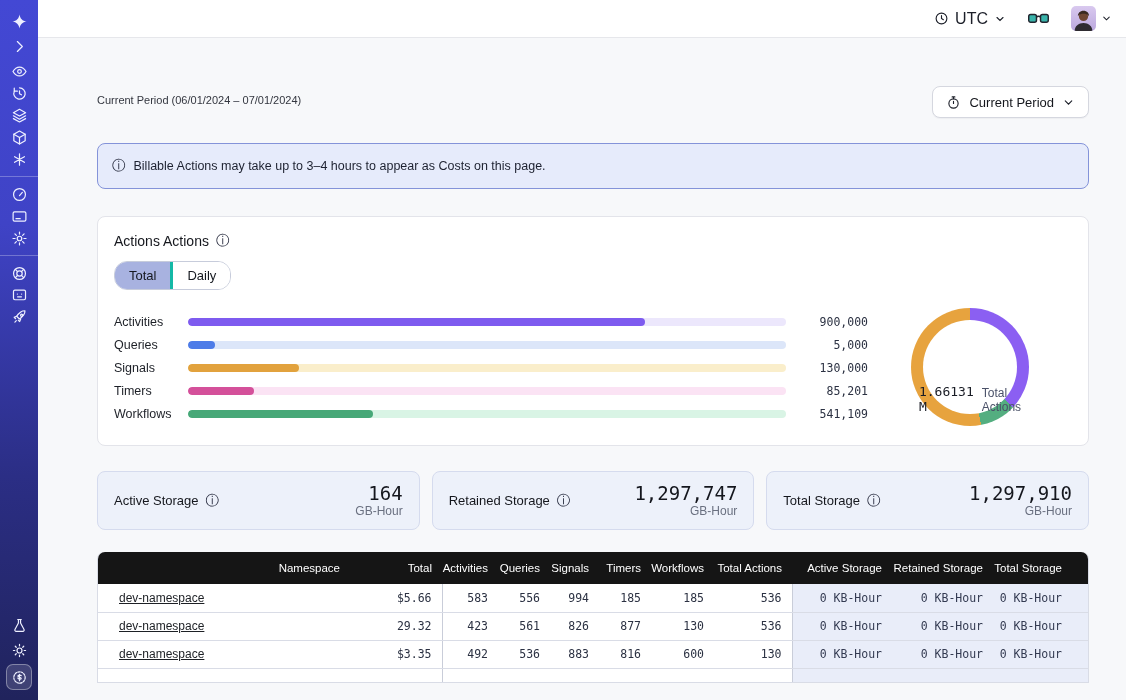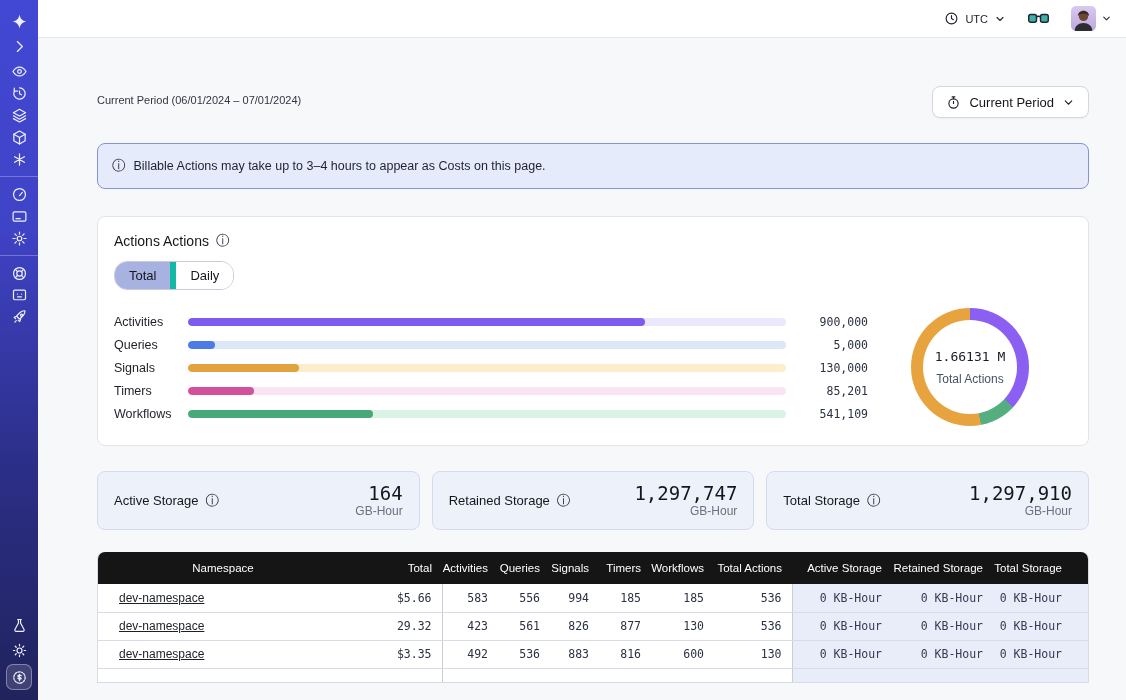--- a/index.html
+++ b/index.html
@@ -17,21 +17,21 @@
   .side-icon svg{width:17px;height:17px;stroke:#eef0ff;fill:none;stroke-width:1.7;stroke-linecap:round;stroke-linejoin:round}
   .side-icon.selected{background:rgba(255,255,255,.14);border:1px solid rgba(255,255,255,.35);border-radius:7px;height:26px}
   .side-divider{width:38px;height:1px;background:rgba(255,255,255,.28);margin:6px 0;flex:0 0 auto}
   .side-spacer{flex:1 1 auto}
   .side-gap{height:3px;flex:0 0 auto}
 
   
   .main{flex:1;display:flex;flex-direction:column;min-width:0}
   .topbar{height:38px;background:#fff;border-bottom:1px solid #e6e7eb;display:flex;align-items:center;
     justify-content:flex-end;gap:22px;padding:0 14px;flex:0 0 38px}
-  .tz-button{display:flex;align-items:center;gap:6px;cursor:pointer;font-size:11px;color:#1c1f29;font-weight:500}
+  .tz-button{display:flex;align-items:center;gap:6px;cursor:pointer;font-size:16px;color:#1c1f29;font-weight:500}
   .tz-button svg,.mini-chev svg{display:block}
   .glasses-btn{display:flex;align-items:center;cursor:pointer}
   .account{display:flex;align-items:center;gap:5px;cursor:pointer}
   .avatar{width:25px;height:25px;border-radius:5px;overflow:hidden;background:linear-gradient(#d9c9ef,#bba8de);display:block}
 
   .content{flex:1;padding:48px 37px 0 59px;overflow:hidden}
 
   .page-head{display:flex;justify-content:space-between;align-items:flex-start}
   .page-title{font-size:27px;font-weight:600;color:#15171d;letter-spacing:-.2px}
   .page-subtitle{font-size:11px;color:#33363f;margin-top:8px}
@@ -41,51 +41,51 @@
   .banner{margin-top:25px;height:46px;background:#e6ebfb;border:1.5px solid #8493d9;border-radius:8px;
     display:flex;align-items:center;gap:8px;padding:0 14px;font-size:12.5px;color:#1d2130}
   .info-i{font-size:13.5px;color:#23273a;line-height:1;font-family:var(--sans)}
 
   
   .card{margin-top:27px;background:#fff;border:1px solid #e3e4ea;border-radius:8px;padding:16px 16px 15px}
   .card-title{display:flex;align-items:center;gap:7px;font-size:14px;font-weight:500;color:#15171d}
   .tabs{display:inline-flex;margin-top:12px;border:1px solid #c7ccdb;border-radius:13px;overflow:hidden;background:#fff}
   .tab{padding:6px 14px;font-size:13px;color:#15181f;cursor:pointer;background:#fff}
   .tab.active{background:#a8b2e0}
-  .tab + .tab{border-left:6px solid #14b8a6}
+  .tab + .tab{border-left:3px solid #14b8a6}
 
   .chart-area{display:flex;margin-top:14px}
   .bars{flex:1;display:flex;flex-direction:column;justify-content:space-between;padding:6px 0 5px}
   .bar-row{display:flex;align-items:center;height:23px}
   .bar-label{width:74px;font-size:12.5px;color:#1d2027;flex:0 0 74px}
   .bar-track{flex:1;height:8px;border-radius:4px;overflow:hidden}
   .bar-fill{height:100%;border-radius:4px}
   .bar-value{width:82px;flex:0 0 82px;text-align:right;font-family:var(--mono);font-size:11.5px;color:#2b3142}
 
   .donut-box{width:204px;flex:0 0 204px;display:flex;align-items:center;justify-content:center}
   .donut{width:118px;height:118px;border-radius:50%;position:relative}
-  .donut-hole{position:absolute;inset:12px;background:#fff;border-radius:50%;display:flex;flex-direction:column;
-    align-items:center;justify-content:center;gap:8px}
+  .donut-hole{position:absolute;inset:12px;background:#fff;border-radius:50%;display:flex;flex-direction:row;
+    align-items:flex-end;justify-content:center;gap:8px}
   .donut-value{font-family:var(--mono);font-size:13px;color:#191c25}
   .donut-label{font-size:12px;color:#4a5168}
 
   
   .storage-row{margin-top:25px;display:grid;grid-template-columns:1fr 1fr 1fr;gap:12px}
   .storage-card{height:59px;background:#edf1fa;border:1px solid #d5dbee;border-radius:8px;display:flex;
     align-items:center;justify-content:space-between;padding:0 16px}
   .storage-label{display:flex;align-items:center;gap:7px;font-size:13px;color:#15171d}
   .storage-nums{text-align:right}
   .storage-value{font-family:var(--mono);font-size:19px;font-weight:500;color:#14161d;line-height:1.1}
   .storage-unit{font-size:12px;color:#6a7080;margin-top:1px}
 
   
   .table-wrap{margin-top:22px;border-left:1px solid #d9dce6;border-right:1px solid #d9dce6;border-radius:7px 7px 0 0}
   table{width:100%;border-collapse:collapse;table-layout:fixed}
   thead th{background:#151515;color:#fff;font-size:11.5px;font-weight:500;height:32px;text-align:right;padding-right:10px;white-space:nowrap}
-  thead th:first-child{text-align:center;padding-left:8px;border-top-left-radius:7px}
+  thead th:first-child{text-align:right;padding-left:8px;border-top-left-radius:7px}
   thead th:last-child{border-top-right-radius:7px;padding-right:26px}
   tbody td{height:28px;background:#fff;border-bottom:1px solid #d9dce6;font-family:var(--mono);font-size:11.5px;
     color:#2b3142;text-align:right;padding-right:10px;white-space:nowrap}
   tbody td.ns{font-family:var(--sans);font-size:12px;text-align:left;padding-left:21px}
   tbody td.ns a{color:#1d2025;text-decoration:underline;cursor:pointer}
   tbody td.div-left{border-left:1px solid #c9cdd9}
   tbody td.storage{background:#e9edf9;color:#343b52}
   tbody td.last{padding-right:26px}
   tbody tr.partial td{height:14px}
 </style>

